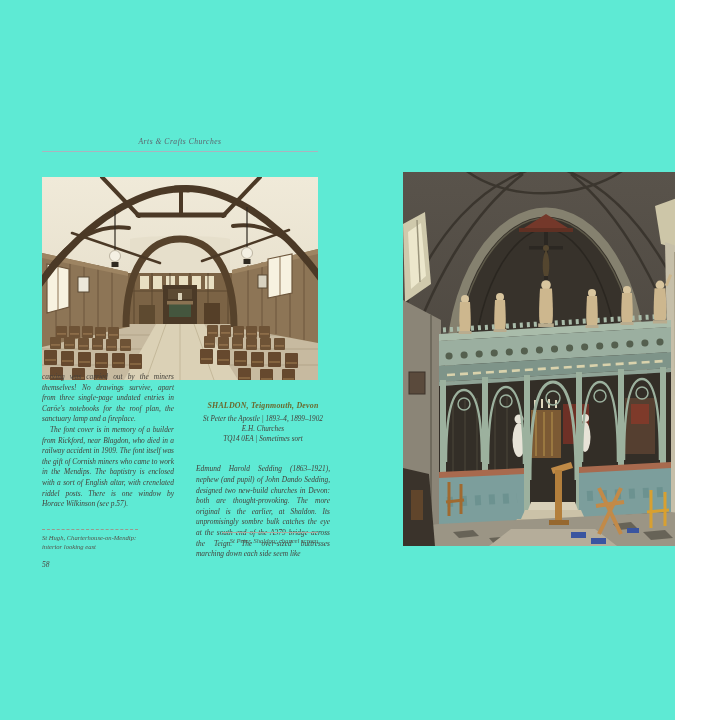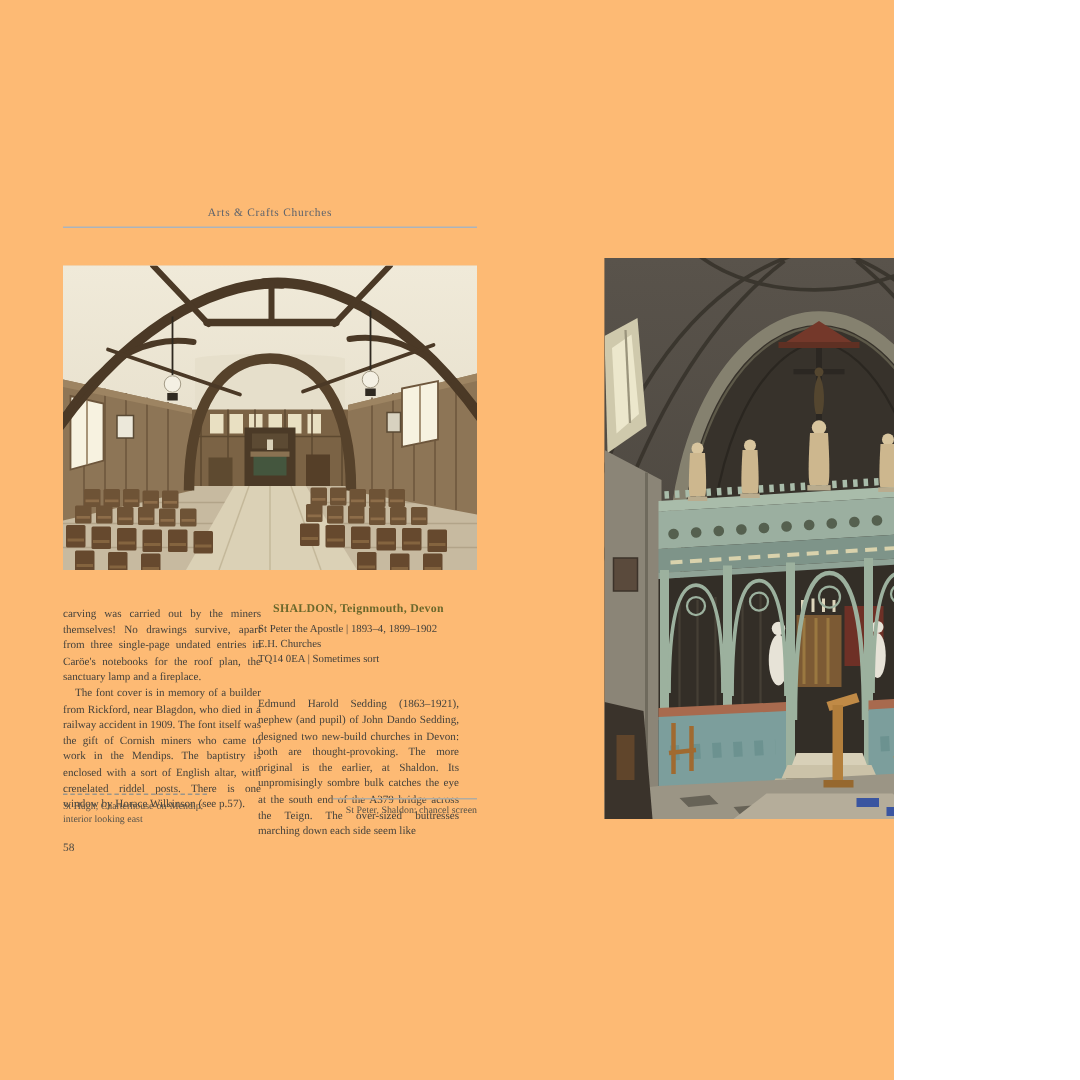--- a/index.html
+++ b/index.html
@@ -1,34 +1,34 @@
 <!DOCTYPE html>
 <html><head>
 <meta charset="utf-8">
 <style>
   html,body{margin:0;padding:0;background:#ffffff;}
-  #canvas{position:relative;width:596px;height:720px;background:#fdba74;overflow:hidden;
-          font-family:"Liberation Serif","DejaVu Serif",serif;-webkit-font-smoothing:antialiased;}
+  #canvas{position:relative;width:675px;height:720px;background:#5eead4;overflow:hidden;
+          font-family:"Liberation Serif","DejaVu Serif",serif;font-style:italic;-webkit-font-smoothing:antialiased;}
 
   .running-header{position:absolute;left:42px;top:137px;width:276px;text-align:center;
     font-size:7.6px;letter-spacing:.5px;color:#5d636c;}
   .header-rule{position:absolute;left:42px;top:151px;width:276px;height:0;border-top:1px solid #aab4be;}
 
   .photo{position:absolute;overflow:hidden;background:#e8e2d2;}
   .photo-left{left:42px;top:177px;width:276px;height:203px;}
   .photo-right{left:403px;top:172px;width:285px;height:374px;background:#4d473f;}
   .photo svg{display:block;}
 
   .col{position:absolute;color:#45423c;}
-  .col1{left:42px;top:404px;width:132px;}
-  .col2{left:172px;top:401px;width:134px;}
+  .col1{left:42px;top:372px;width:132px;}
+  .col2{left:196px;top:401px;width:134px;}
   .para{margin:0;font-size:7.4px;line-height:10.6px;text-align:justify;color:#45423c;}
   .indent{text-indent:8px;}
   .place{font-weight:bold;font-size:7.9px;letter-spacing:.2px;color:#6b682c;text-align:center;margin:0 0 5px 0;}
-  .meta{font-size:7.2px;line-height:9.8px;text-align:left;color:#45423c;margin:0;}
+  .meta{font-size:7.2px;line-height:9.8px;text-align:center;color:#45423c;margin:0;}
   .body-start{margin-top:20px;}
 
   .caption{position:absolute;font-size:6.6px;line-height:9.2px;color:#55524a;padding-top:3px;}
   .caption-left{left:42px;top:529px;width:96px;border-top:1px dashed #9a968c;}
   .caption-right{left:222px;top:532px;width:96px;text-align:right;border-top:1px solid #b0aca2;}
 
   .page-number{position:absolute;left:42px;top:560px;width:276px;text-align:left;
     font-size:7.6px;color:#4c4a44;}
 </style>
 </head>

